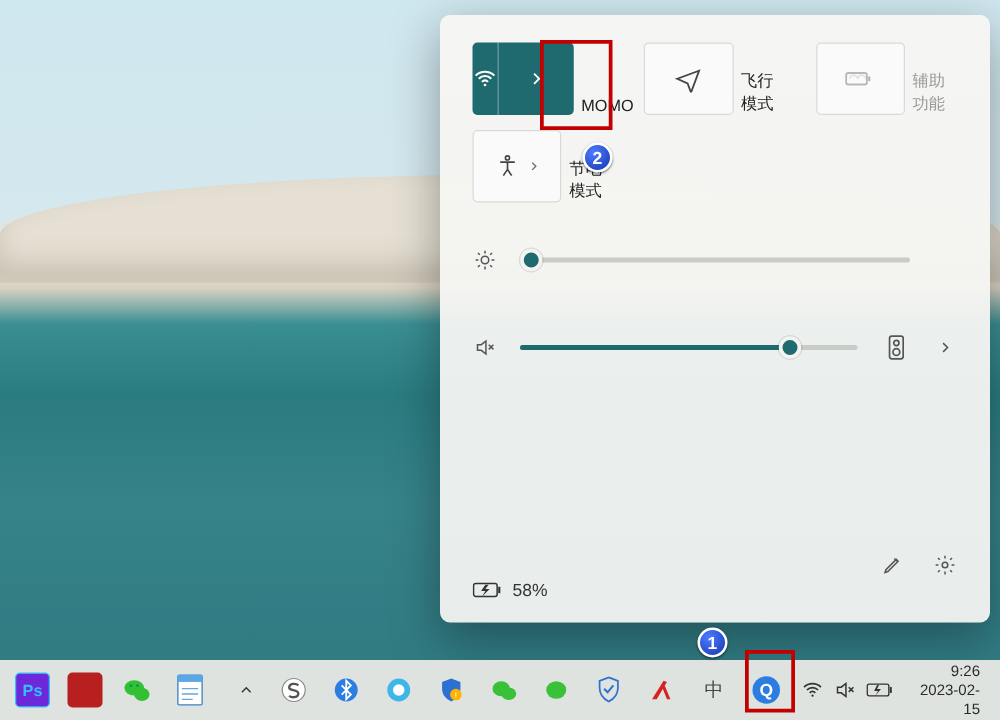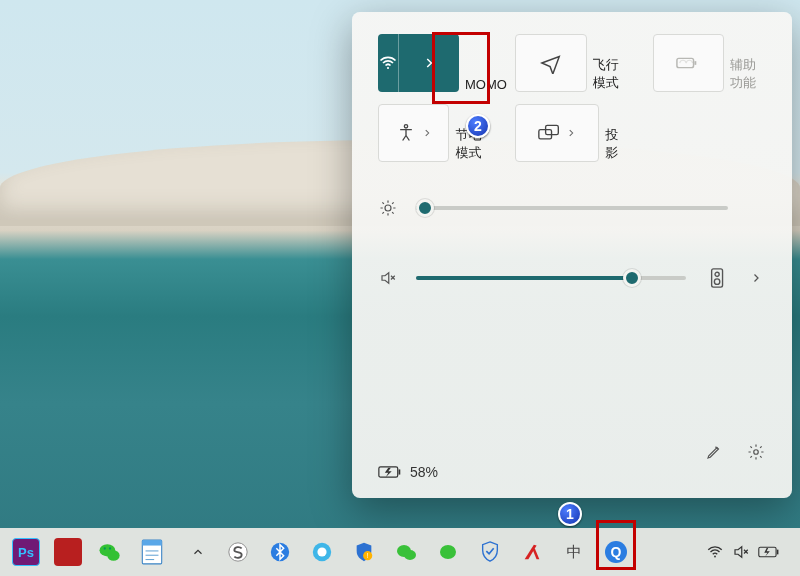--- a/index.html
+++ b/index.html
@@ -99,21 +99,21 @@
     background: #dfe3df;
     display: flex; align-items: center;
     padding: 0 6px;
   }
   .tb-icons { display: flex; align-items: center; gap: 2px; }
   .tb-icon {
     width: 40px; height: 40px; display:flex; align-items:center; justify-content:center;
     border-radius: 3px;
   }
   .tb-ico { width: 28px; height: 28px; border-radius: 4px; display:flex; align-items:center;justify-content:center; font-size:11px; font-weight:bold; color:#fff; }
-  .ps { background:#701a75; border:1px solid #33c1ff; color:#33c1ff; font-size:13px;}
+  .ps { background:#6d28d9; border:1px solid #33c1ff; color:#33c1ff; font-size:13px;}
   .grid4 { background:#b81f1f; display:grid; grid-template-columns:1fr 1fr; grid-template-rows:1fr 1fr; gap:1px; padding:2px;}
   .grid4 span{background:#fff;}
   .tray-right { margin-left:auto; display:flex; align-items:center; gap:12px; padding-right:6px;}
   .syszone { display:flex; align-items:center; gap:8px; padding:4px 8px; }
   .clock { text-align:right; font-size:12px; color:#2b2b2b; line-height:1.25; padding-right:4px;}
 
   svg { display:block; }
 </style>
 </head>
 <body>
@@ -185,38 +185,20 @@
           <span>
             <svg width="10" height="10" viewBox="0 0 24 24" stroke="#666" fill="none" stroke-width="2.5">
                 <path d="M9 5l7 7-7 7"></path>
               </svg>
           </span>
         </div>
       </div>
       <span class="tile-label">节电模式</span>
     </div>
 
-    <div class="tile-wrap">
-      <div class="tile inactive">
-        <div class="combo">
-          <span>
-            <svg width="22" height="18" viewBox="0 0 26 20" stroke="#444" fill="none" stroke-width="1.6">
-                <rect x="1" y="6" width="15" height="11" rx="2"></rect>
-                <rect x="9" y="1" width="15" height="11" rx="2"></rect>
-              </svg>
-          </span>
-          <span>
-            <svg width="10" height="10" viewBox="0 0 24 24" stroke="#666" fill="none" stroke-width="2.5">
-                <path d="M9 5l7 7-7 7"></path>
-              </svg>
-          </span>
-        </div>
-      </div>
-      <span class="tile-label">投影</span>
-    </div>
   </div>
 
   <div class="slider-row">
     <span class="icon-btn">
       <svg width="18" height="18" viewBox="0 0 24 24" stroke="#555" fill="none" stroke-width="1.6">
           <circle cx="12" cy="12" r="4"></circle>
           <path d="M12 2v3M12 19v3M2 12h3M19 12h3M4.5 4.5l2 2M17.5 17.5l2 2M4.5 19.5l2-2M17.5 6.5l2-2"></path>
         </svg>
     </span>
     <div class="slider">
@@ -399,19 +381,23 @@
           </svg>
         </span>
       <span>
           <svg width="22" height="14" viewBox="0 0 28 16" stroke="#333" fill="none" stroke-width="1.4">
             <rect x="1" y="2" width="22" height="12" rx="2"></rect>
             <rect x="24" y="5" width="2" height="6" fill="#333" stroke="none"></rect>
             <path d="M11 3l-3 6h4l-3 5 6-7h-4l2-4z" fill="#333" stroke="none"></path>
           </svg>
         </span>
     </div>
+    <div class="clock">
+      <div>9:26</div>
+      <div>2023-02-15</div>
+    </div>
   </div>
 </div>
 
 <div class="anno-box" style="left:596px; top:520px; width:40px; height:50px;"></div>
 <div class="anno-circle" style="left:558px; top:502px;">
     <span>1</span>
   </div>
 
 </body></html>

